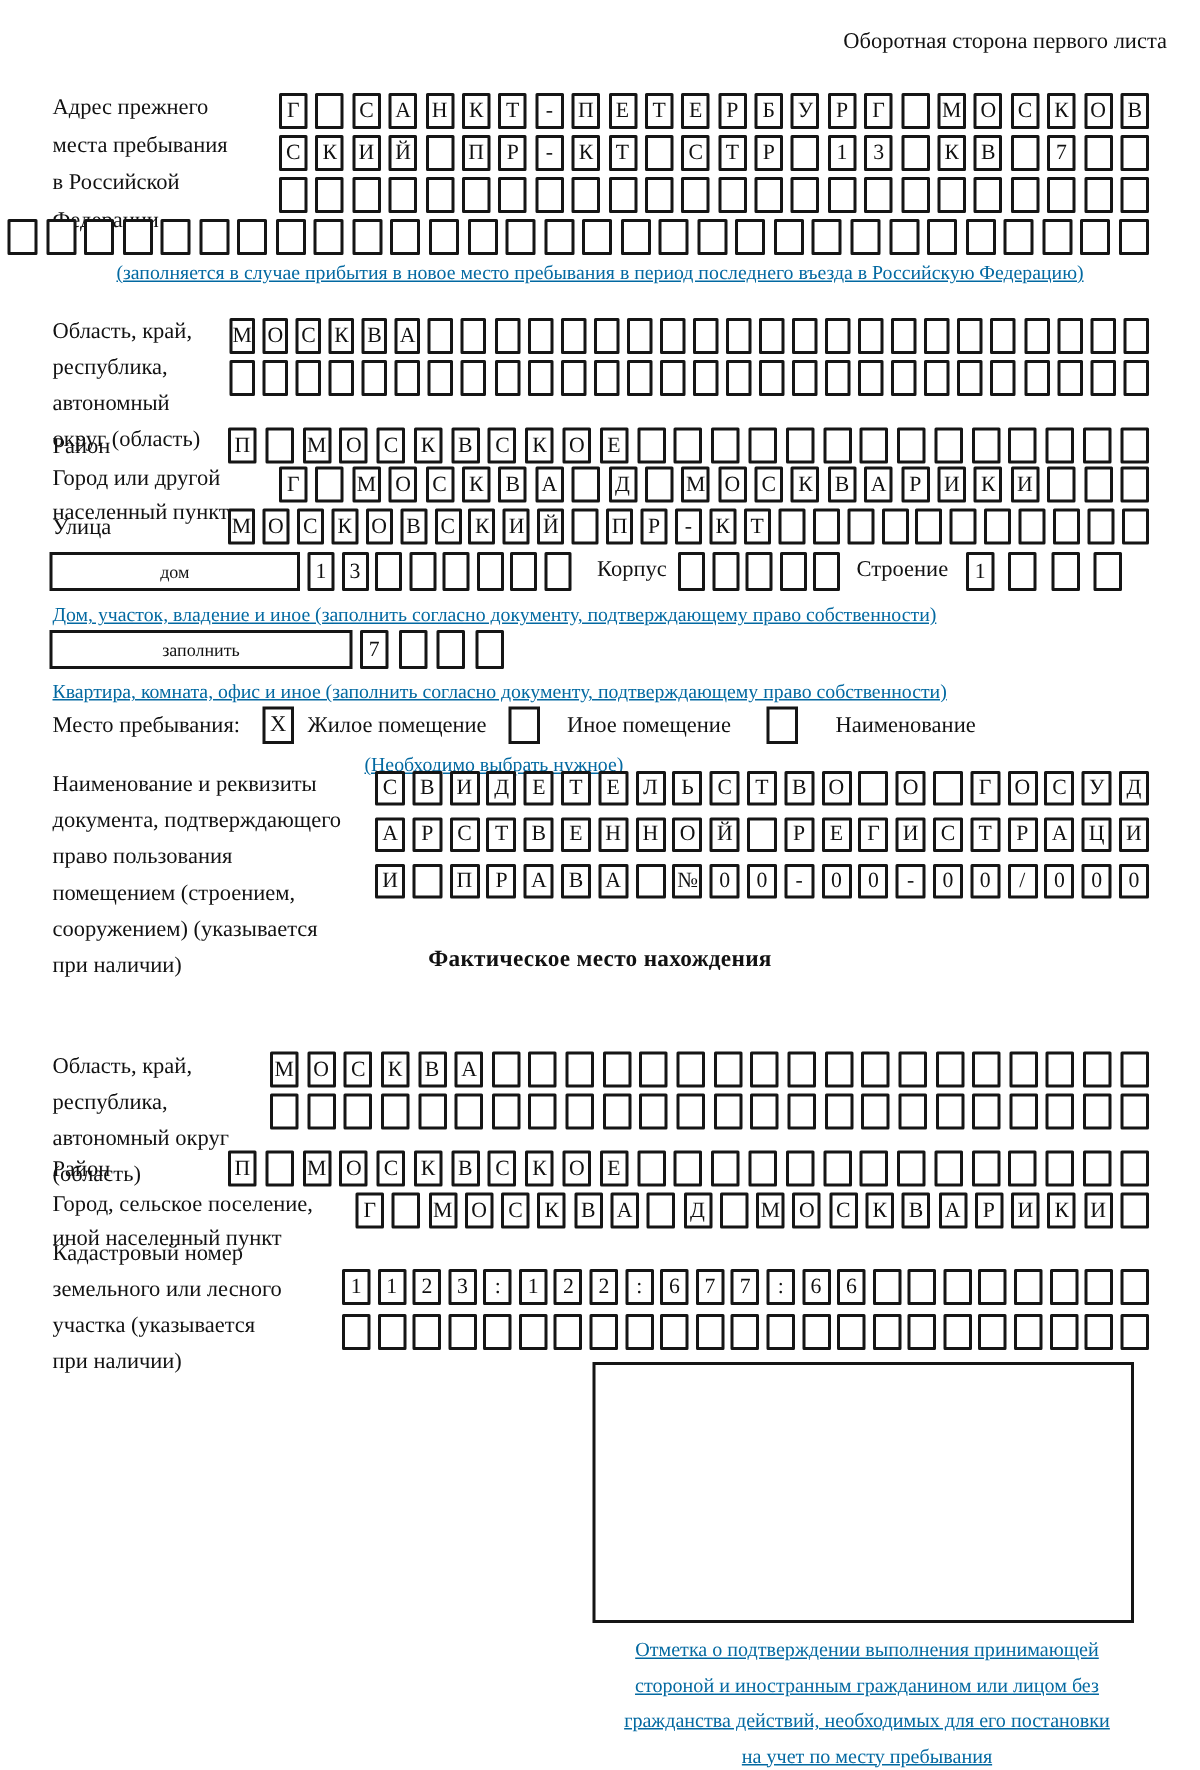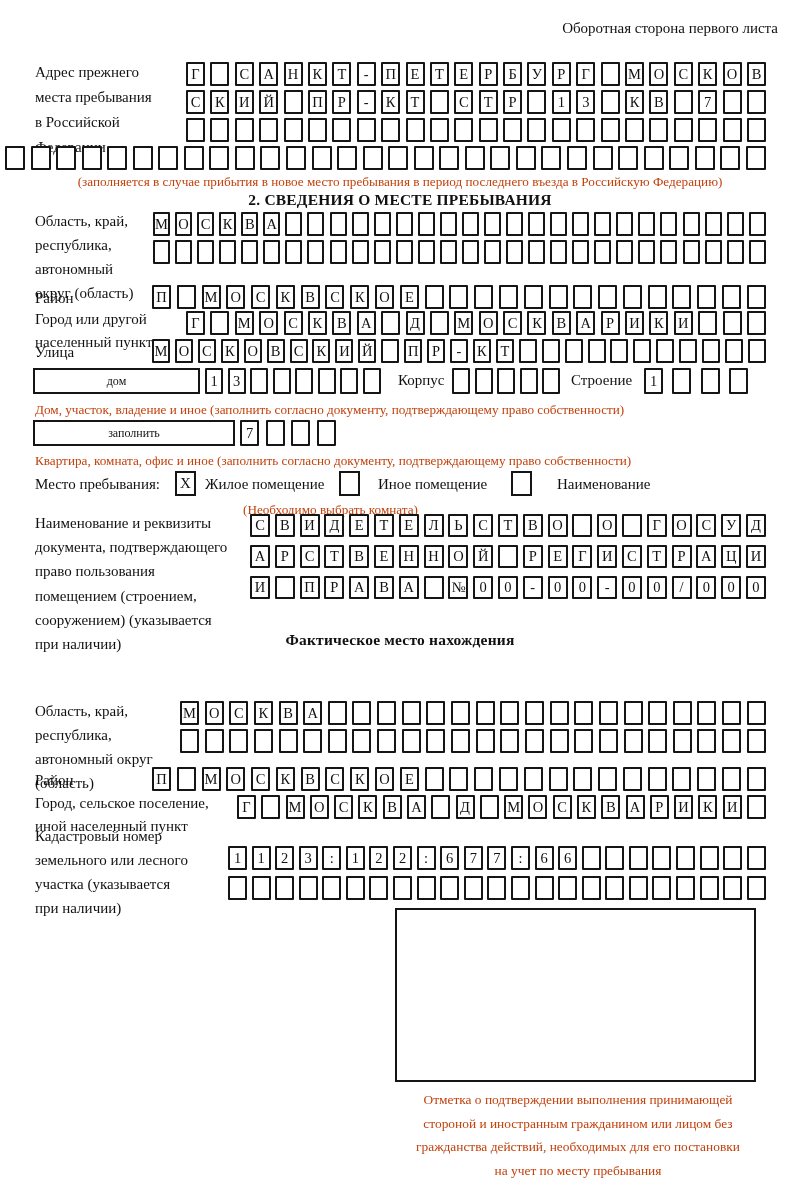--- a/index.html
+++ b/index.html
@@ -9,22 +9,23 @@
     font-family:"Liberation Serif","DejaVu Serif",serif;
     overflow:hidden;
     padding-left:33px;
   }
   .abs{position:absolute;}
   .lbl{
     position:absolute;font-size:15px;line-height:24px;
     white-space:pre-line;color:#111;
   }
   .note{
-    position:absolute;font-size:13.2px;line-height:22px;color:#c2410c;
+    position:absolute;font-size:13.2px;line-height:22px;color:#0369a1;
     white-space:pre-line;
+    text-decoration:underline;
   }
   .center{left:0;width:800px;text-align:center;}
   .title{
     position:absolute;left:0;width:800px;text-align:center;
     font-size:15.5px;font-weight:bold;letter-spacing:.2px;
   }
   .cellrow{
     position:absolute;display:flex;justify-content:space-between;
     --cw:19px;--ch:24px;
   }
@@ -163,21 +164,20 @@
       <span class="cell"></span>
       <span class="cell"></span>
       <span class="cell"></span>
       <span class="cell"></span>
       <span class="cell"></span>
       <span class="cell"></span>
       <span class="cell"></span>
     </div>
   <div class="note center" style="top:171px;">(заполняется в случае прибытия в новое место пребывания в период последнего въезда в Российскую Федерацию)</div>
 
-  <div class="title" style="top:191px;">2. СВЕДЕНИЯ О МЕСТЕ ПРЕБЫВАНИЯ</div>
 
   <div class="lbl" style="left:35px;top:209px;">Область, край,
 республика,
 автономный
 округ (область)</div>
   <div class="cellrow" style="left:153px;top:212px;width:613px;--cw:17px;">
       <span class="cell">М</span>
       <span class="cell">О</span>
       <span class="cell">С</span>
       <span class="cell">К</span>
@@ -363,21 +363,21 @@
     </div>
   <div class="note" style="left:35px;top:450px;">Квартира, комната, офис и иное (заполнить согласно документу, подтверждающему право собственности)</div>
 
   <div class="inline-lbl" style="left:35px;top:476px;">Место пребывания:</div>
   <div class="checkbox" style="left:175px;top:471px;">X</div>
   <div class="inline-lbl" style="left:205px;top:476px;">Жилое помещение</div>
   <div class="checkbox" style="left:339px;top:471px;"></div>
   <div class="inline-lbl" style="left:378px;top:476px;">Иное помещение</div>
   <div class="checkbox" style="left:511px;top:471px;"></div>
   <div class="inline-lbl" style="left:557px;top:476px;">Наименование</div>
-  <div class="note" style="left:243px;top:499px;">(Необходимо выбрать комната)</div>
+  <div class="note" style="left:243px;top:499px;">(Необходимо выбрать нужное)</div>
 
   <div class="lbl" style="left:35px;top:511px;line-height:24.2px;">Наименование и реквизиты
 документа, подтверждающего
 право пользования
 помещением (строением,
 сооружением) (указывается
 при наличии)</div>
   <div class="cellrow" style="left:250px;top:514px;width:516px;--cw:20px;--ch:23px;">
       <span class="cell">С</span>
       <span class="cell">В</span>

